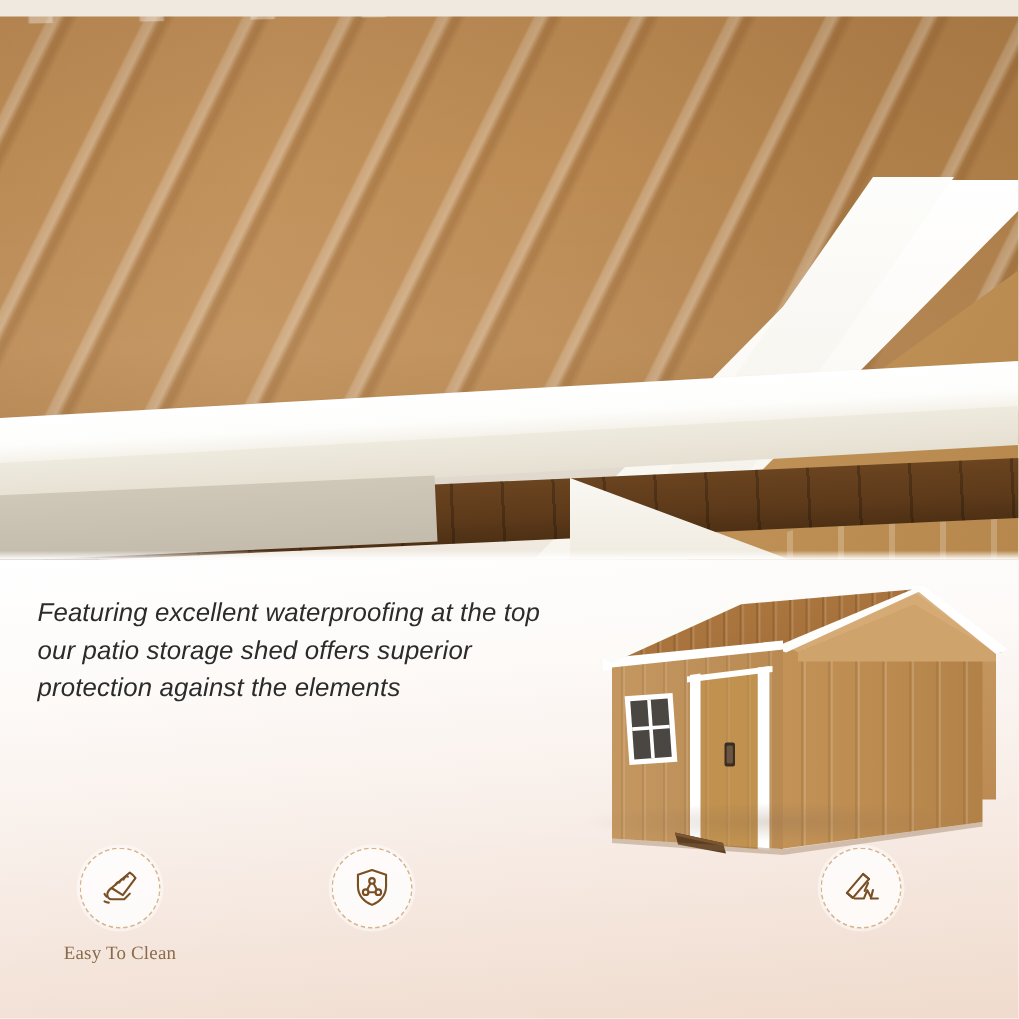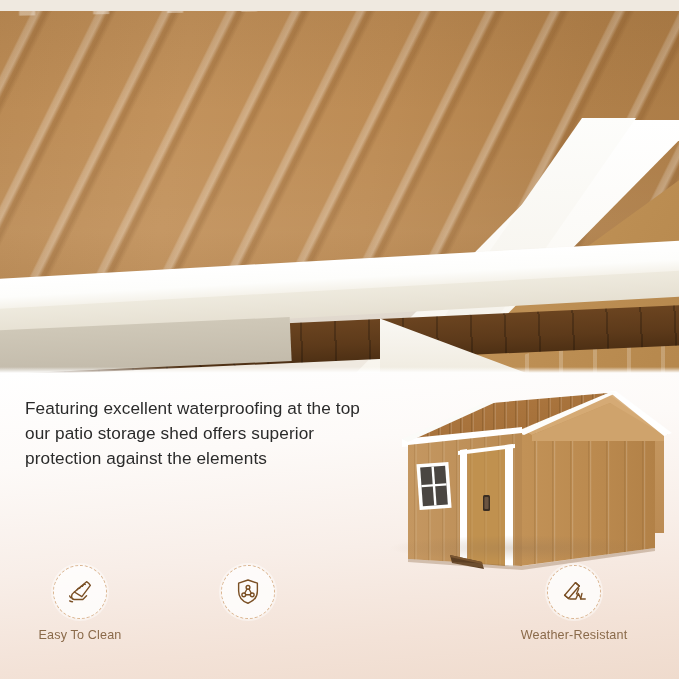--- a/index.html
+++ b/index.html
@@ -100,33 +100,34 @@
   
   .panel{
     position:absolute;left:0;top:373px;width:679px;height:306px;
     background:linear-gradient(175deg,#ffffff 0%,#fdfaf8 26%,#f8eee8 56%,#f3e2d7 82%,#efdbcd 100%);
   }
 
   .copy{position:absolute;left:25px;top:23px;width:355px;}
   .copy p{
     margin:0;color:#2b2b2b;font-size:17.2px;line-height:25px;
     letter-spacing:.1px;
+    font-style:italic;
   }
   .copy p.second{margin-top:25px;}
 
   
   .shed-wrap{position:absolute;left:372px;top:10px;width:300px;height:200px;}
   .shed-shadow{
     position:absolute;left:16px;top:152px;width:268px;height:26px;
     background:radial-gradient(ellipse at 50% 50%,rgba(140,110,80,.26) 0%,rgba(140,110,80,0) 70%);
   }
 
   
   .features{position:absolute;left:0;top:192px;width:679px;height:96px;}
-  .feature{position:absolute;width:160px;text-align:center;top:0;}
+  .feature{position:absolute;width:160px;text-align:center;top:0;font-family:Liberation Serif, serif;}
   .f0{left:0px;}  .f1{left:168px;} .f2{left:327px;} .f3{left:494px;}
   .fi{
     width:52px;height:52px;margin:0 auto 9px auto;border-radius:50%;
     background:rgba(255,255,255,.80);
     border:1.4px dashed #d9b38d;
     display:flex;align-items:center;justify-content:center;
     box-shadow:0 0 0 2px rgba(255,255,255,.45);
   }
   .fl{font-size:12.6px;color:#8a6a4a;letter-spacing:.15px;white-space:nowrap;}
 </style>
@@ -272,18 +273,17 @@
       <div class="feature f3">
         <div class="fi">
           <svg width="30" height="30" viewBox="0 0 32 32" fill="none" stroke="#7a4f24" stroke-width="1.5" stroke-linecap="round" stroke-linejoin="round">
             <path d="M6 19.5L17.5 6l4.2 3.6L10.2 23z"></path>
             <path d="M17.5 6l4.2 3.6"></path>
             <path d="M10.2 23l-4.2-3.5"></path>
             <path d="M11.5 23.5h6.5l2.5-6 3 6h4.5"></path>
             <path d="M21 12.5l-2.4 5.6M24.5 17.5l-1.5 6"></path>
           </svg>
         </div>
-        <div class="fl">Weather-Resistant</div>
       </div>
 
     </div>
   </div>
 </div>
 
 </body></html>

